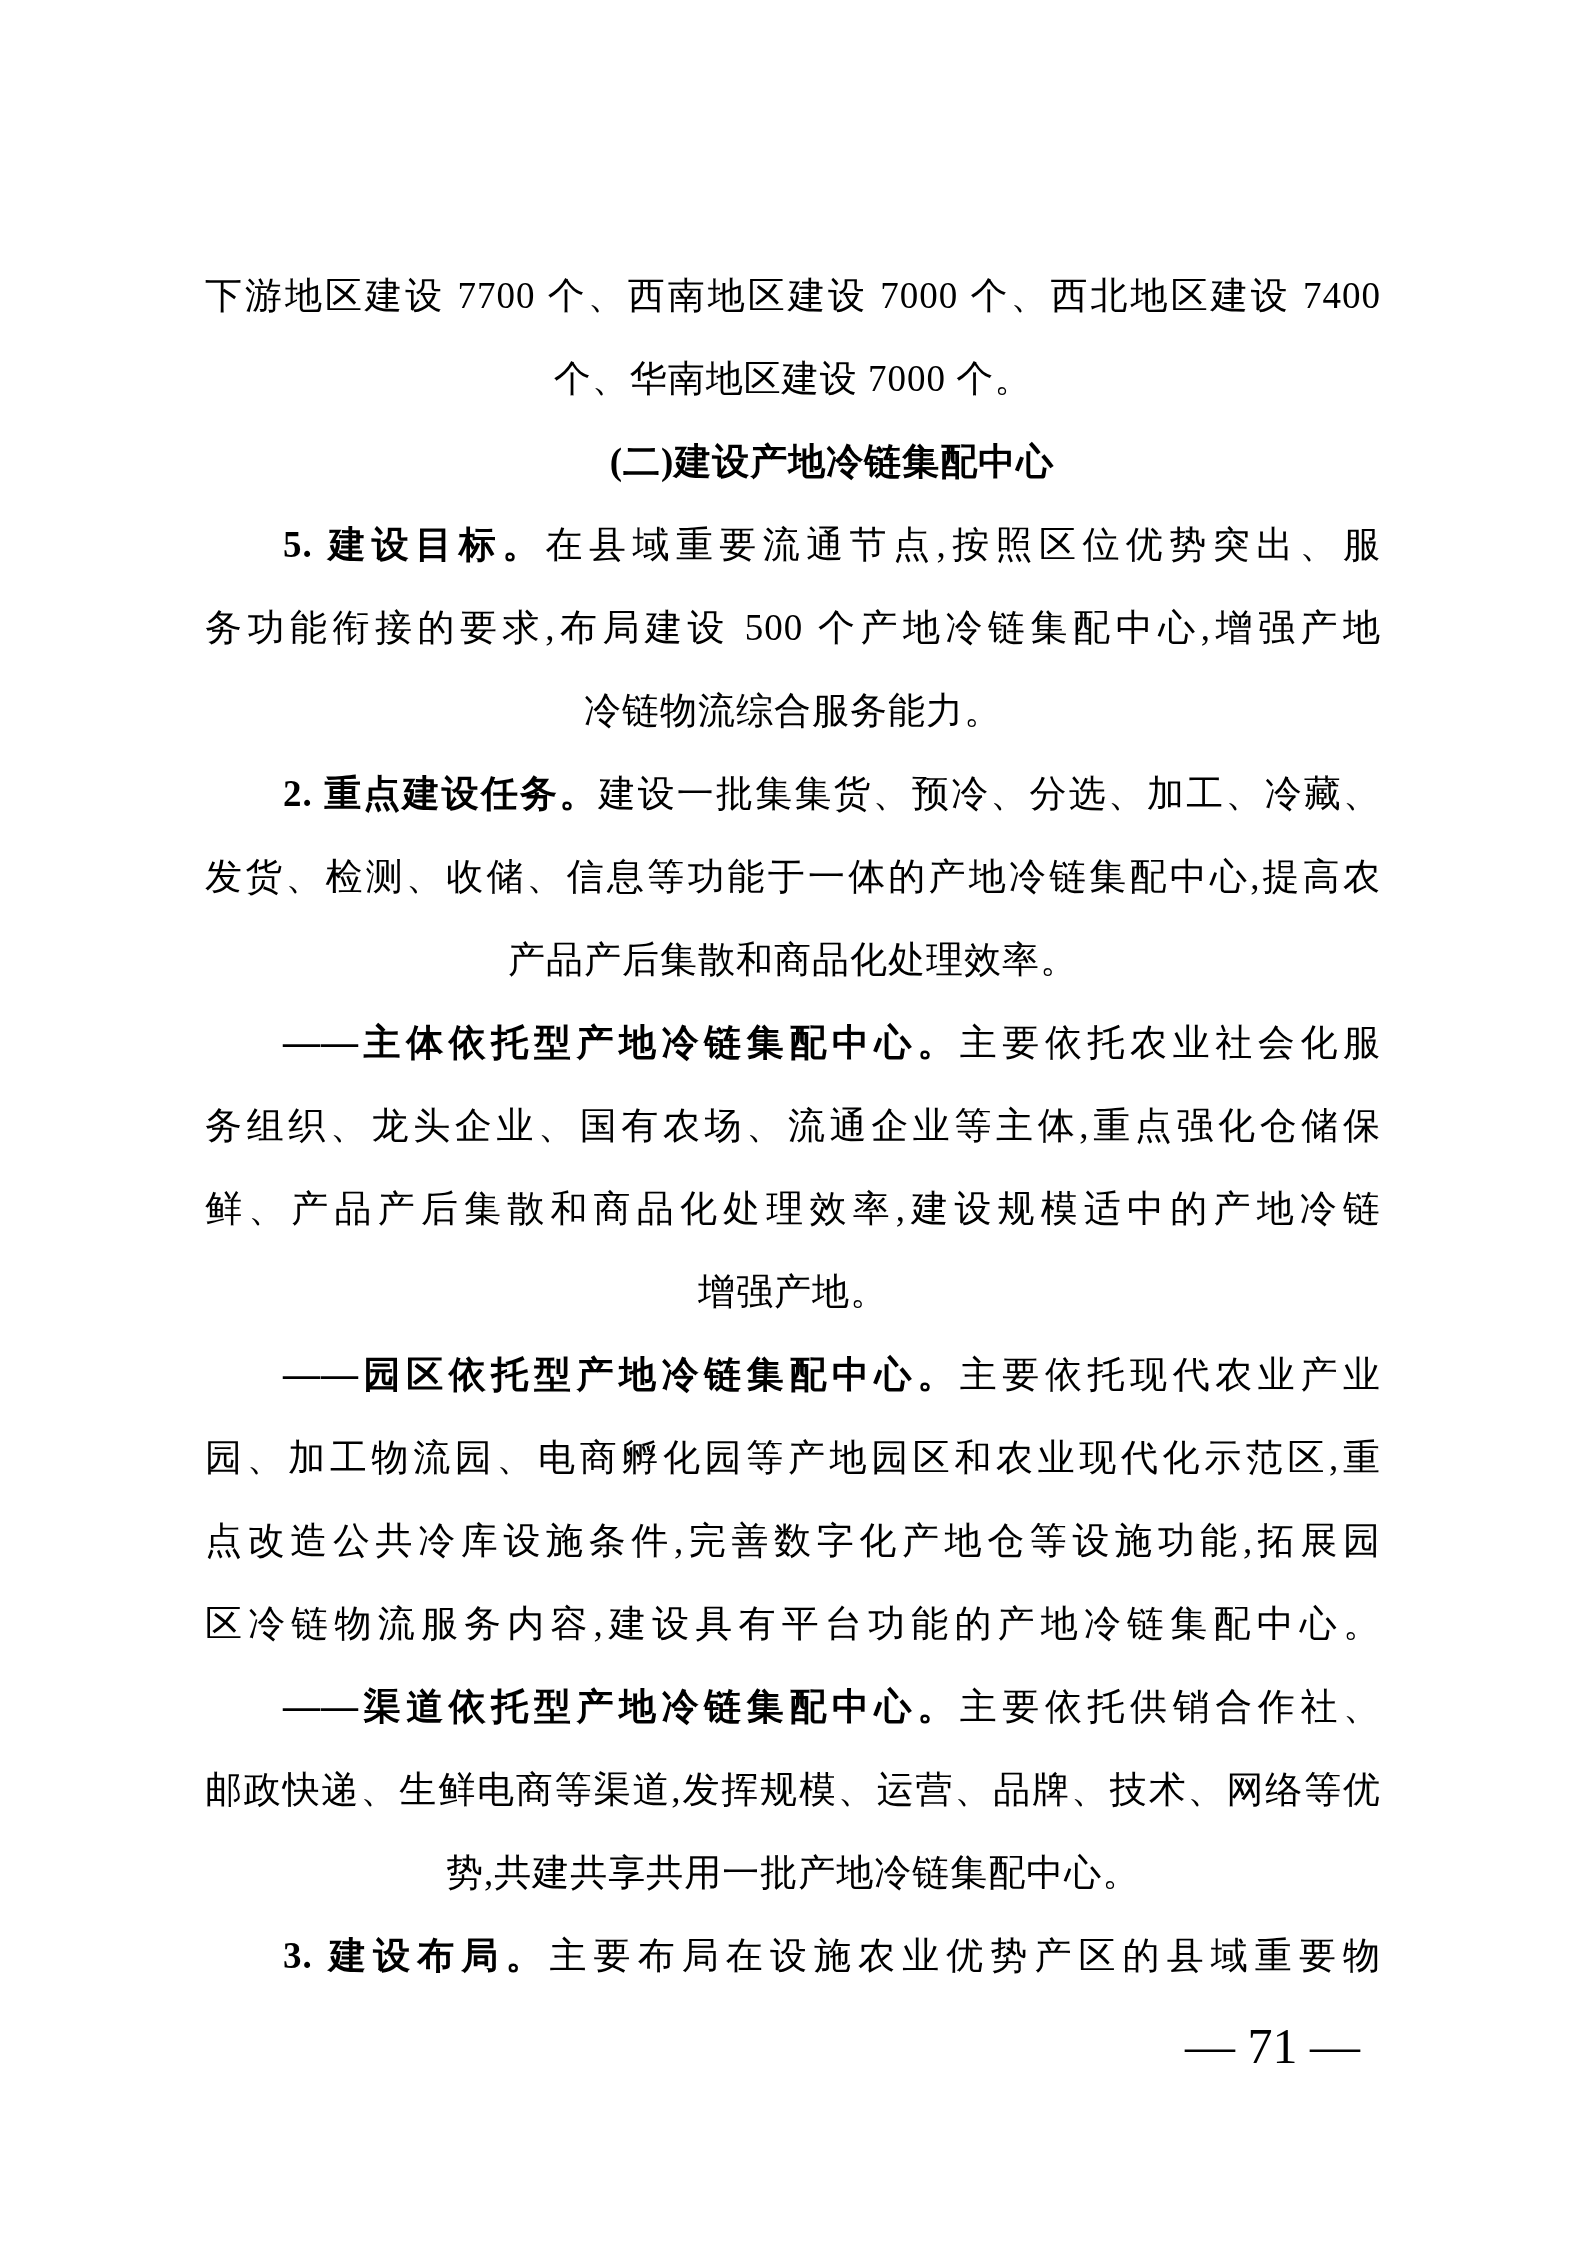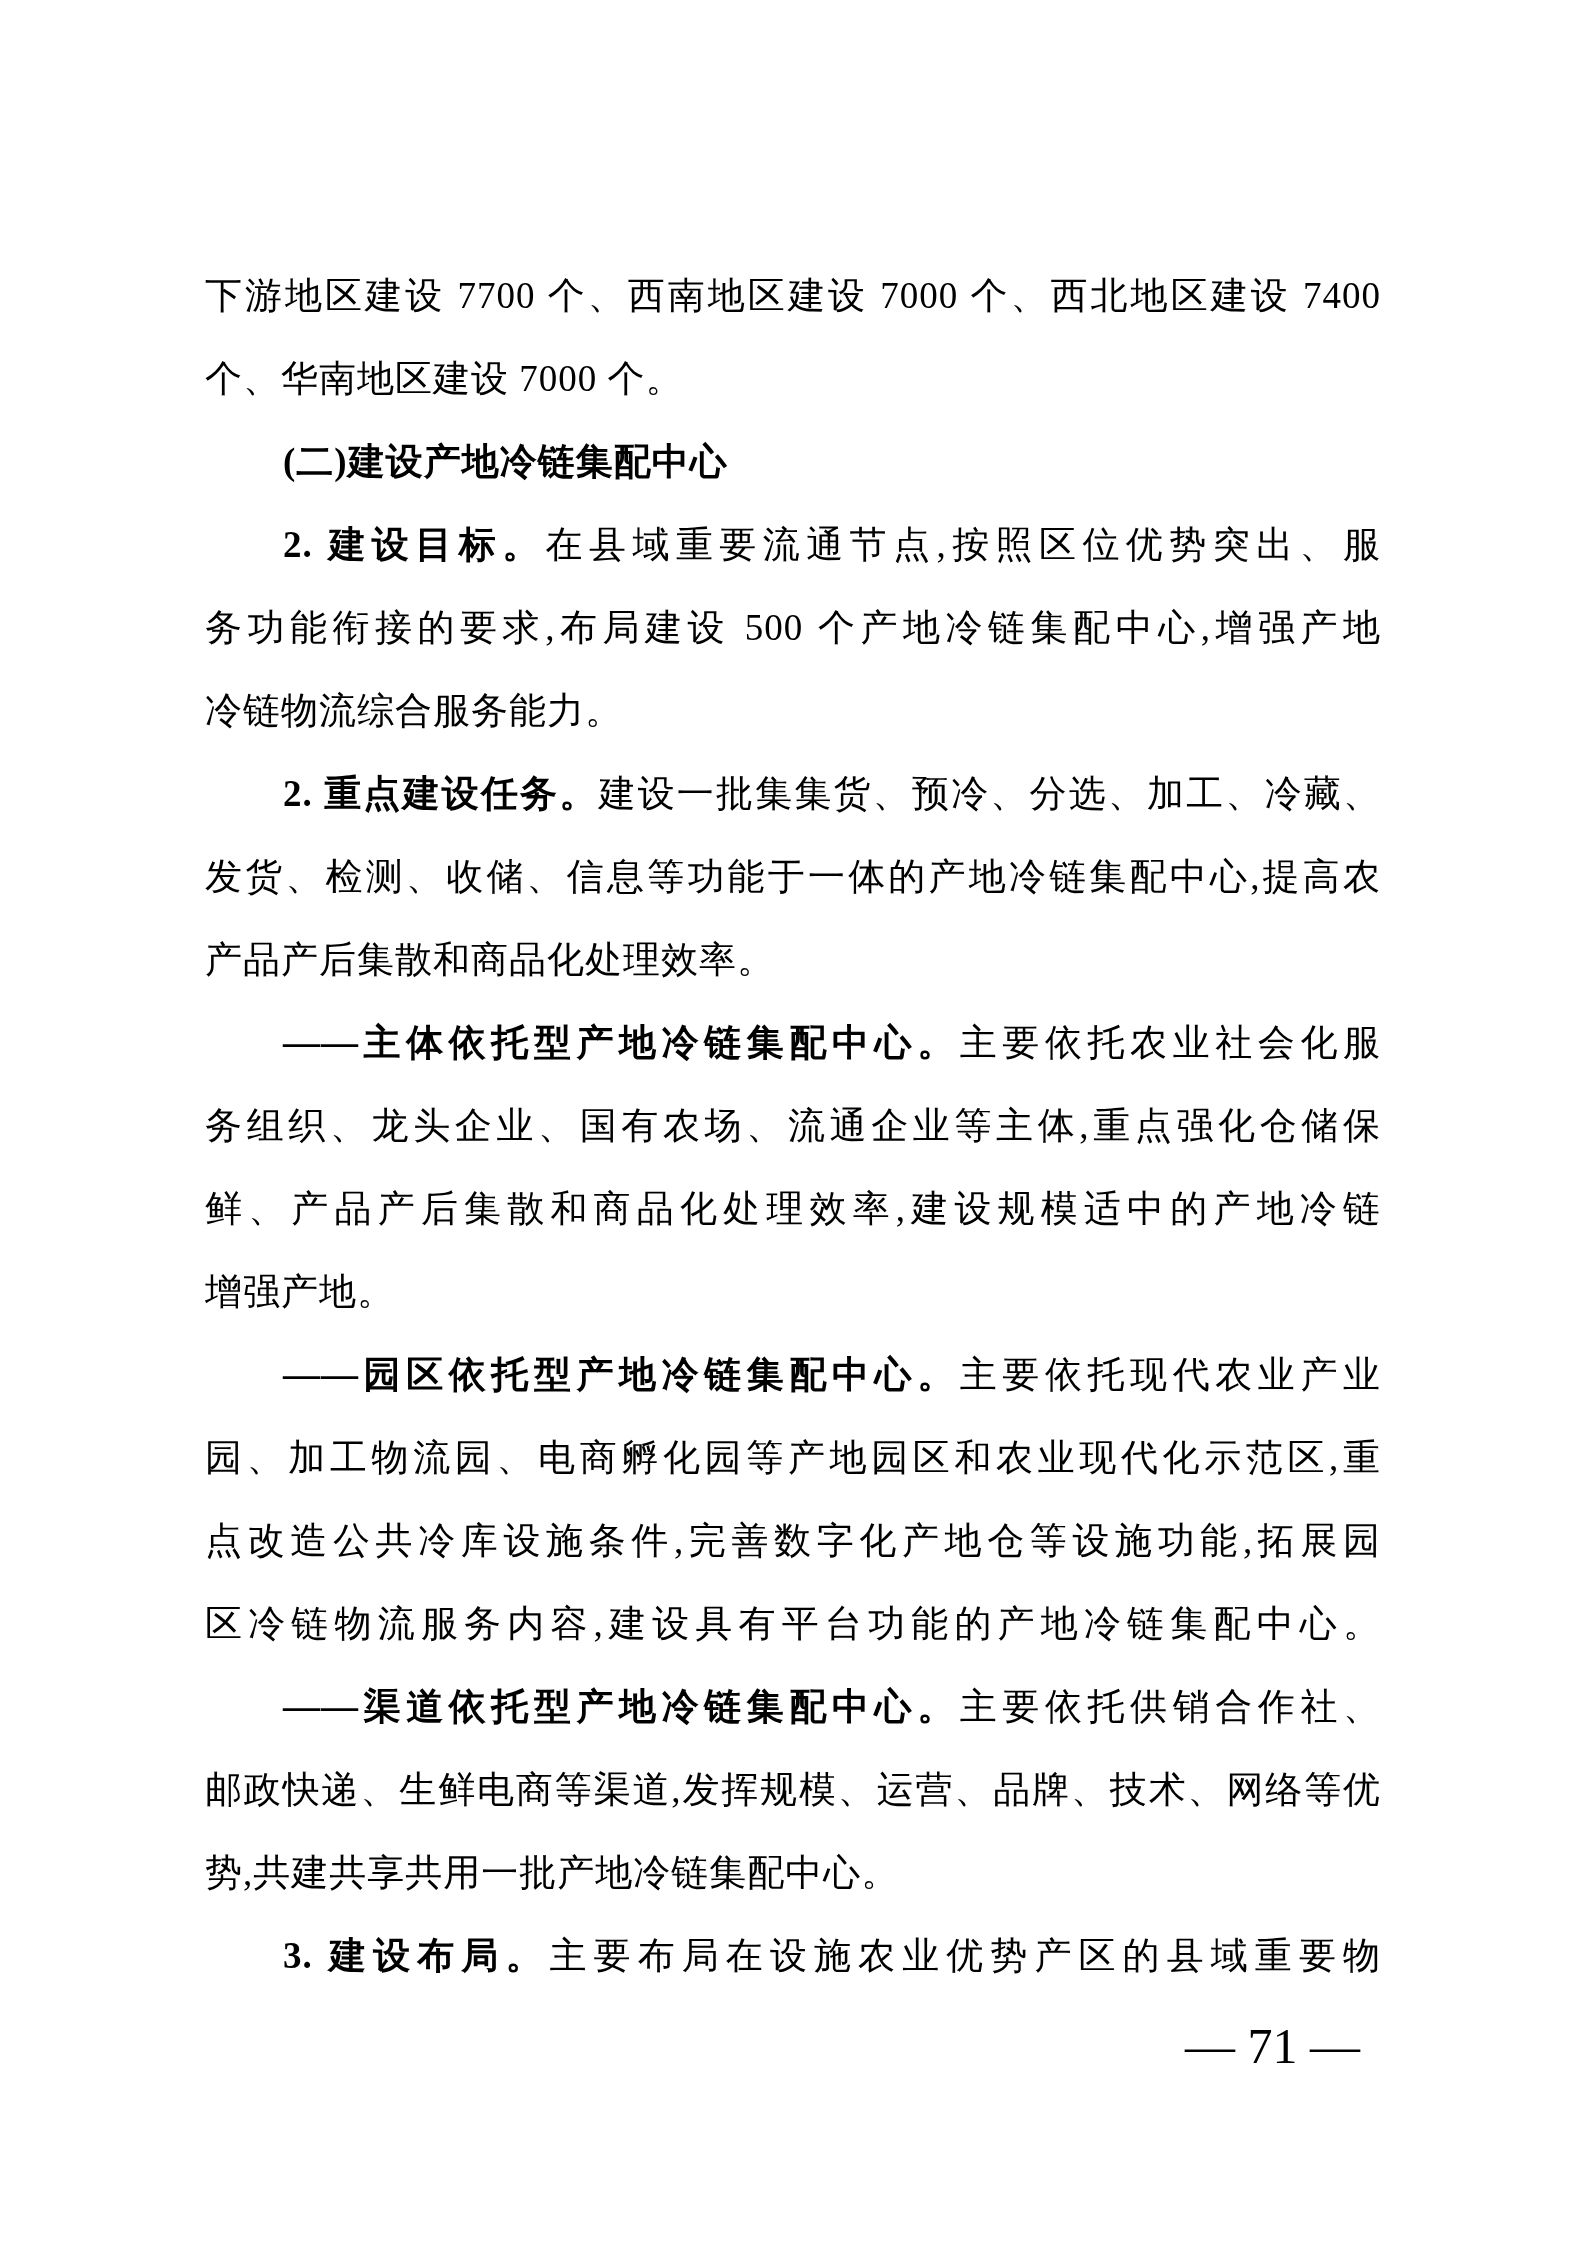--- a/index.html
+++ b/index.html
@@ -18,21 +18,21 @@
     position: absolute;
     left: 205px;
     top: 254px;
     width: 1176px;
   }
   .line {
     font-size: 37px;
     line-height: 83px;
     min-height: 83px;
     letter-spacing: 1px;
-    text-align: left;
+    text-align: center;
   }
   .line.fill {
     text-align: justify;
     text-align-last: justify;
   }
   .line.indent {
     text-indent: 78px;
   }
   .seg.bold {
     font-weight: 700;
@@ -52,21 +52,21 @@
 
 <div class="page">
   <div class="text-block">
 
     <div class="line fill"><span class="seg">下游地区建设 7700 个、西南地区建设 7000 个、西北地区建设 7400</span></div>
 
     <div class="line"><span class="seg">个、华南地区建设 7000 个。</span></div>
 
     <div class="line indent"><span class="seg bold">(二)建设产地冷链集配中心</span></div>
 
-    <div class="line fill indent"><span class="seg bold">2. 建设目标。</span><span class="seg">在县域重要流通节点,按照区位优势突出、服</span></div>
+    <div class="line fill indent"><span class="seg bold">5. 建设目标。</span><span class="seg">在县域重要流通节点,按照区位优势突出、服</span></div>
 
     <div class="line fill"><span class="seg">务功能衔接的要求,布局建设 500 个产地冷链集配中心,增强产地</span></div>
 
     <div class="line"><span class="seg">冷链物流综合服务能力。</span></div>
 
     <div class="line fill indent"><span class="seg bold">2. 重点建设任务。</span><span class="seg">建设一批集集货、预冷、分选、加工、冷藏、</span></div>
 
     <div class="line fill"><span class="seg">发货、检测、收储、信息等功能于一体的产地冷链集配中心,提高农</span></div>
 
     <div class="line"><span class="seg">产品产后集散和商品化处理效率。</span></div>

